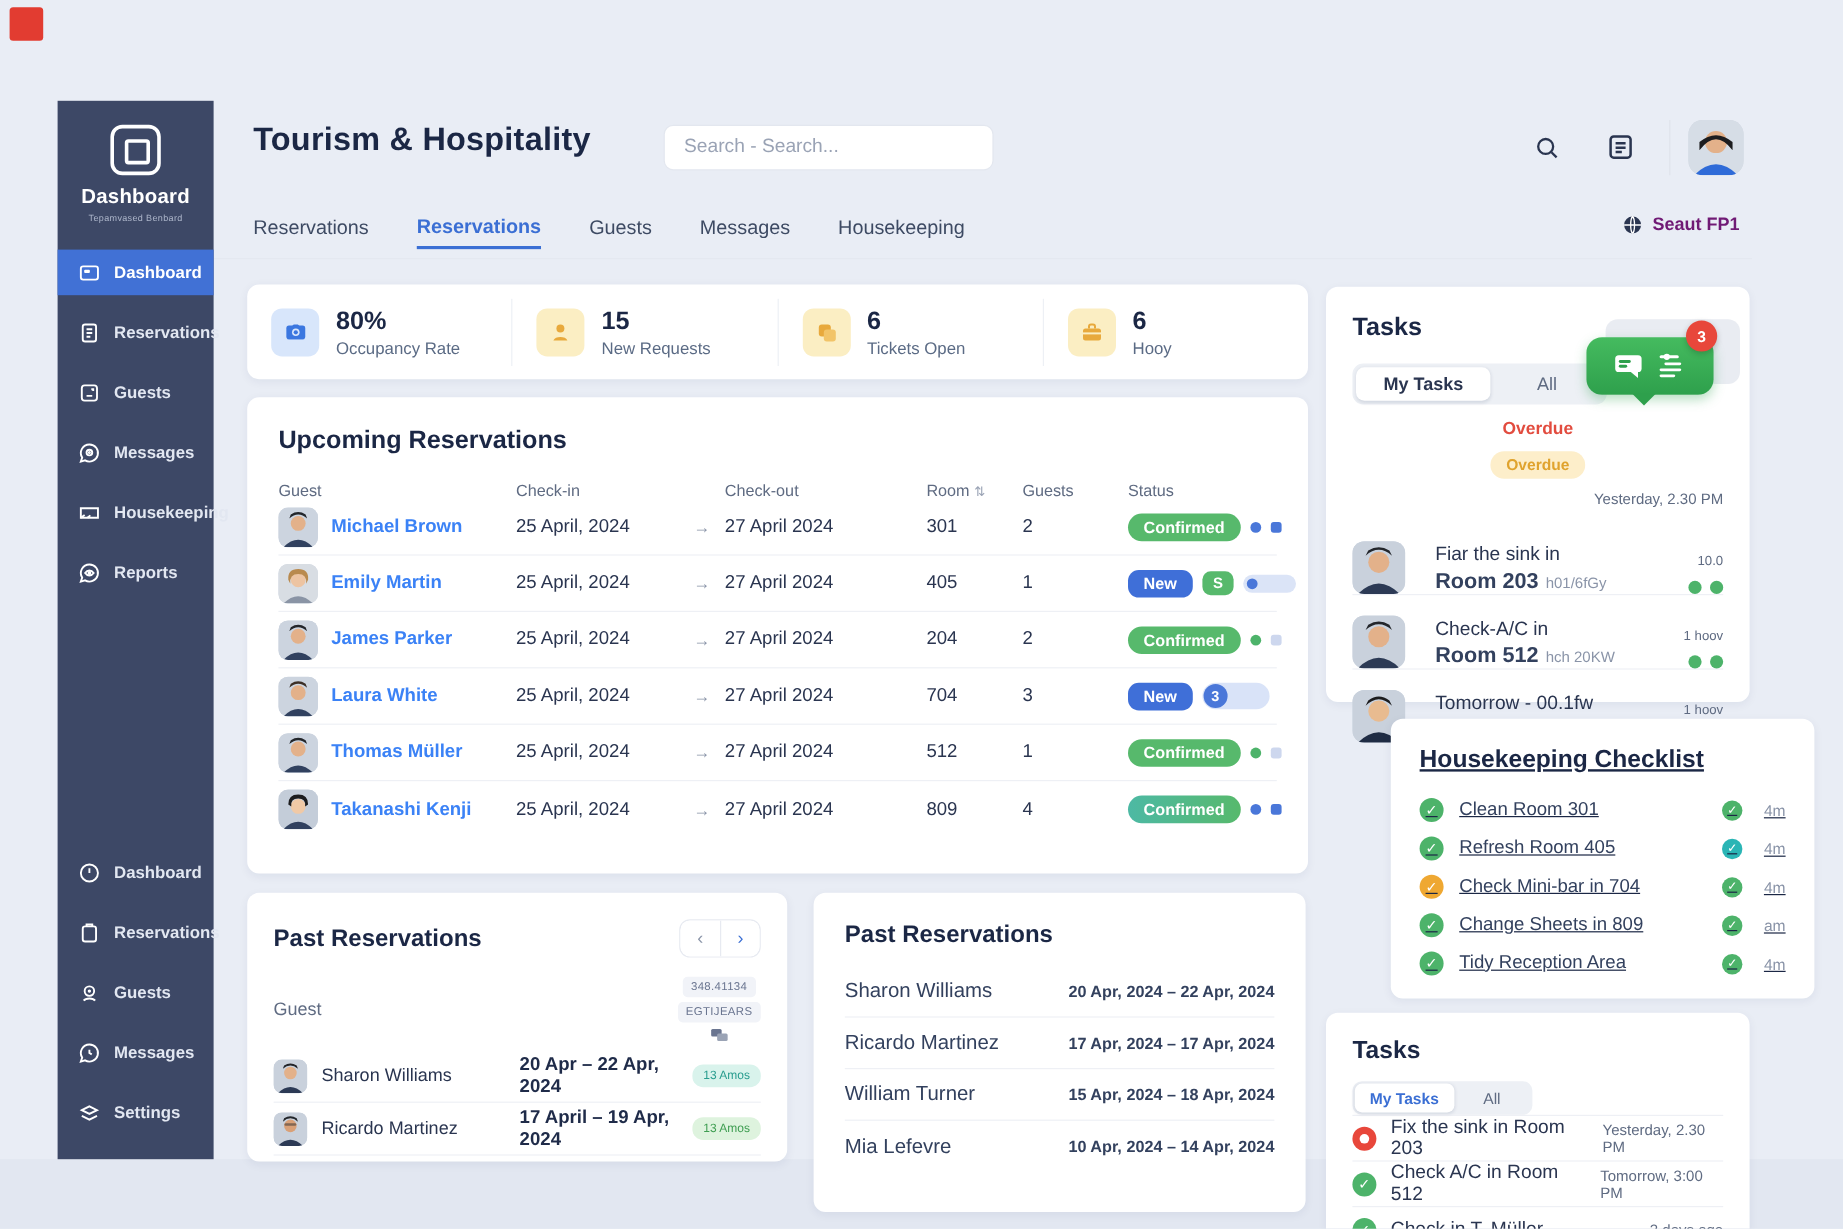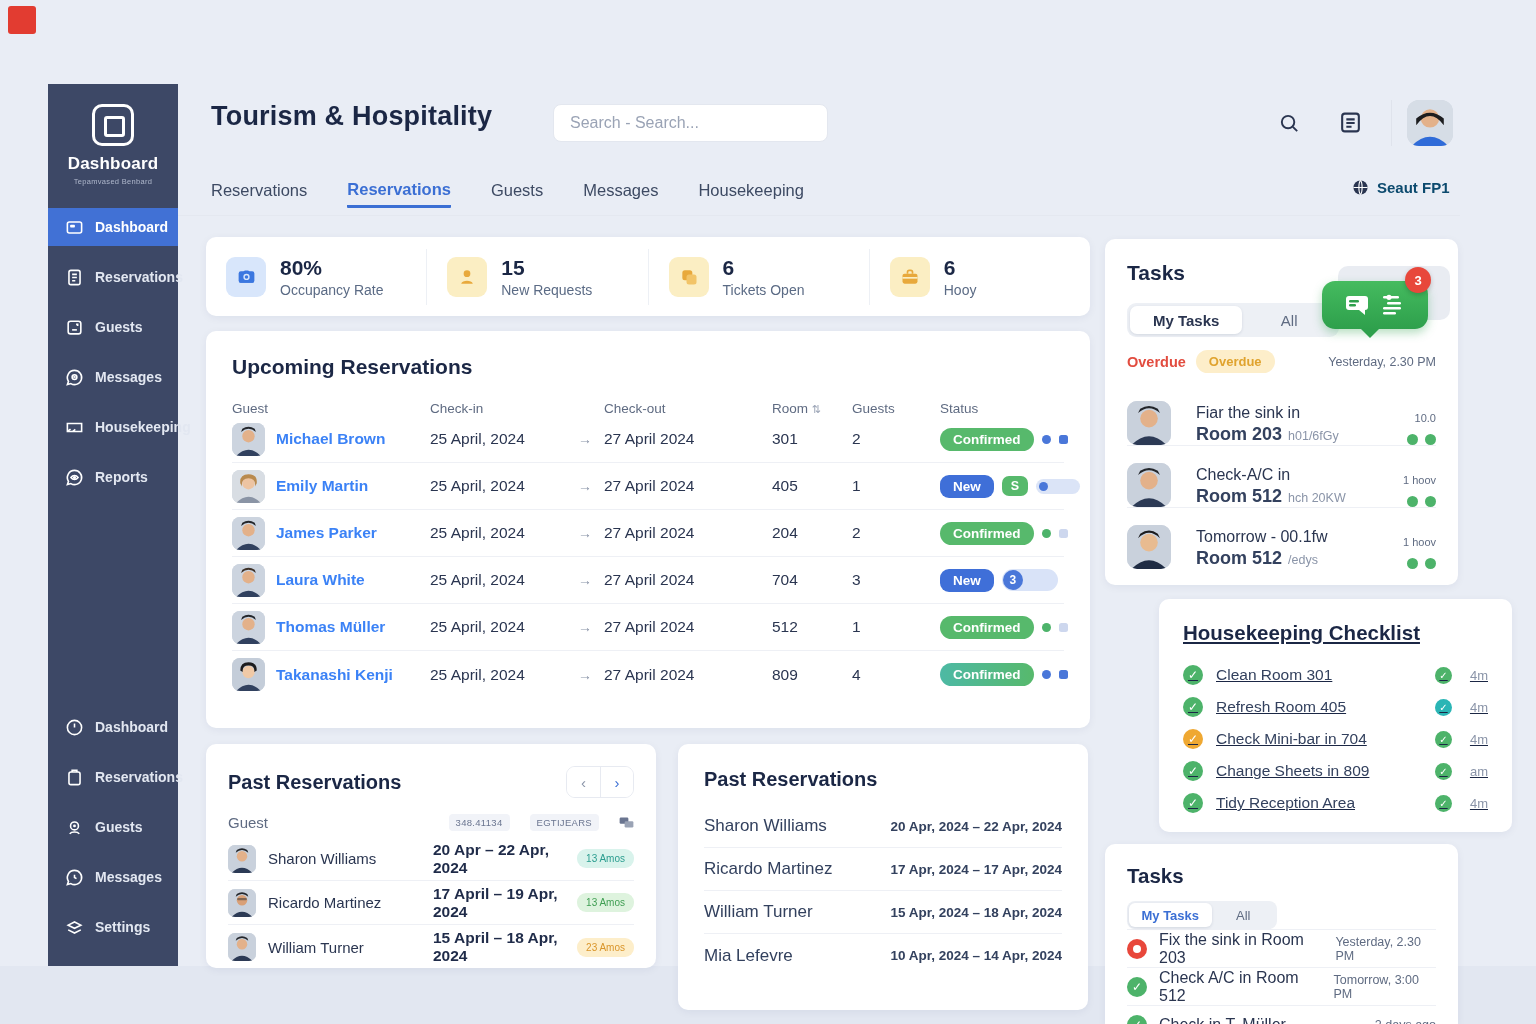--- a/index.html
+++ b/index.html
@@ -27,21 +27,21 @@
   .search-box { position:absolute; left:553px; top:104px; width:275px; height:38px; background:#fff; border:1px solid #e3e7ef; border-radius:8px; font-size:16px; color:#6b7488; padding:0 16px; font-family:"Liberation Sans", sans-serif; }
   .search-box::placeholder { color:#9aa3b5; }
   .hd-icon { position:absolute; cursor:pointer; }
   .hd-sep { position:absolute; left:1391px; top:100px; width:1px; height:46px; background:#dfe3ec; }
   .avatar-lg { position:absolute; left:1407px; top:100px; width:46px; height:46px; border-radius:12px; overflow:hidden; cursor:pointer; background:#cfd6e0; }
 
   .tabbar { position:absolute; left:178px; top:172px; width:1282px; height:44px; border-bottom:1px solid #e4e8f0; display:flex; align-items:center; padding-left:33px; gap:40px; background:transparent; }
   .tab { font-size:16.5px; color:#3d4a63; cursor:pointer; padding-bottom:6px; }
   .tab.active { color:#3b6fd4; font-weight:700; border-bottom:3px solid #3b6fd4; border-radius:1px; }
   .lang { position:absolute; left:1352px; top:179px; display:flex; align-items:center; gap:8px; cursor:pointer; }
-  .lang span { color:#0c4a6e; font-size:15px; font-weight:700; }
+  .lang span { color:#701a75; font-size:15px; font-weight:700; }
 
   .card { position:absolute; background:#fff; border-radius:10px; box-shadow:0 2px 8px rgba(25,39,80,.06); z-index:1; }
 
   
   .stats { left:206px; top:237px; width:884px; height:79px; display:flex; align-items:center; }
   .stat { flex:1; display:flex; align-items:center; gap:14px; padding-left:20px; height:56px; }
   .stat + .stat { border-left:1px solid #edf0f5; }
   .stat-icon { width:40px; height:40px; border-radius:9px; display:flex; align-items:center; justify-content:center; }
   .tone-blue { background:#d8e6fb; color:#3b77e0; }
   .tone-yellow { background:#fbeec3; color:#e8a93c; }
@@ -73,21 +73,21 @@
 
   
   .past-left { left:206px; top:744px; width:450px; height:224px; padding:22px 22px; overflow:hidden; }
   .pl-head { display:flex; justify-content:space-between; align-items:center; }
   .pager { display:flex; border:1px solid #e7eaf1; border-radius:9px; overflow:hidden; }
   .pager button { width:33px; height:30px; background:#fff; border:none; font-size:15px; cursor:pointer; color:#8a94a8; }
   .pager button + button { border-left:1px solid #e7eaf1; color:#3b6fd4; }
   .pl-sub { display:flex; justify-content:space-between; align-items:center; margin-top:16px; }
   .pl-sub .col { font-size:15px; color:#5f6b82; }
   .meta-box { font-size:9.5px; color:#6a7590; background:#f1f3f8; border-radius:4px; padding:3px 7px; letter-spacing:.3px; }
-  .pl-meta { display:flex; align-items:center; gap:20px; }
+  .pl-meta { display:flex; align-items:center; gap:4px;flex-direction:column; }
   .pl-row { display:flex; align-items:center; height:44px; border-bottom:1px solid #eef0f5; cursor:pointer; }
   .pl-row .av { width:28px; height:28px; flex:0 0 28px; border-radius:7px; }
   .pl-name { font-size:15px; color:#2a3550; margin-left:12px; width:165px; }
   .pl-dates { font-size:15.5px; font-weight:600; color:#1f2b49; flex:1; }
   .tag { font-size:10px; font-weight:400; padding:4px 9px; border-radius:9px; }
   .t-teal { background:#d9f3ec; color:#2a9d8f; }
   .t-green { background:#def3de; color:#3f9e52; }
   .t-yellow { background:#fdeeca; color:#d9952a; }
 
   
@@ -98,21 +98,21 @@
 
   
   .tasks-top { left:1105px; top:239px; width:353px; height:346px; padding:22px 22px; }
   .ghost-btn { position:absolute; left:233px; top:27px; width:112px; height:54px; background:#e9ecf2; border-radius:10px; }
   .notif-btn { position:absolute; left:217px; top:42px; width:106px; height:48px; background:linear-gradient(180deg,#45bb5f,#2ea04c); border-radius:13px; display:flex; align-items:center; justify-content:center; gap:10px; cursor:pointer; box-shadow:0 4px 10px rgba(46,160,76,.35); }
   .notif-btn::after { content:""; position:absolute; left:38px; bottom:-9px; border:10px solid transparent; border-top-color:#2ea04c; border-bottom:none; }
   .notif-badge { position:absolute; left:300px; top:28px; width:26px; height:26px; background:#e8473b; border-radius:50%; color:#fff; font-size:13px; font-weight:700; display:flex; align-items:center; justify-content:center; box-shadow:0 2px 5px rgba(0,0,0,.2); }
   .seg { margin-top:18px; width:212px; background:#edf0f5; border-radius:9px; display:flex; align-items:center; height:34px; padding:3px; }
   .seg .on { background:#fff; border-radius:7px; height:28px; display:flex; align-items:center; justify-content:center; flex:1.2; font-size:15px; font-weight:600; color:#2a3550; box-shadow:0 1px 3px rgba(25,39,80,.12); cursor:pointer; }
   .seg .off { flex:1; text-align:center; font-size:15px; color:#5f6b82; cursor:pointer; }
-  .status-row { display:flex; align-items:center; margin-top:13px; gap:10px; }
+  .status-row { display:flex; align-items:center; margin-top:13px; gap:10px;flex-direction:column; }
   .ov-text { color:#e24c3f; font-weight:700; font-size:14.5px; }
   .ov-pill { background:#fdeeca; color:#e0a32e; font-size:13px; font-weight:700; padding:4px 13px; border-radius:13px; }
   .status-row .when { margin-left:auto; font-size:12.5px; color:#5f6b82; }
   .task-item { display:flex; align-items:flex-end; gap:25px; height:62px; border-top:1px solid #eef0f5; cursor:pointer; }
   .task-item:first-of-type { border-top:none; }
   .task-item .av { width:44px; height:44px; flex:0 0 44px; border-radius:10px; }
   .t-l1 { font-size:16px; color:#2a3550; }
   .t-l2 { font-size:18px; font-weight:600; color:#33415e; margin-top:2px; }
   .t-suf { font-size:12.5px; font-weight:400; color:#8a94a8; margin-left:6px; }
   .t-right { margin-left:auto; text-align:right; }

